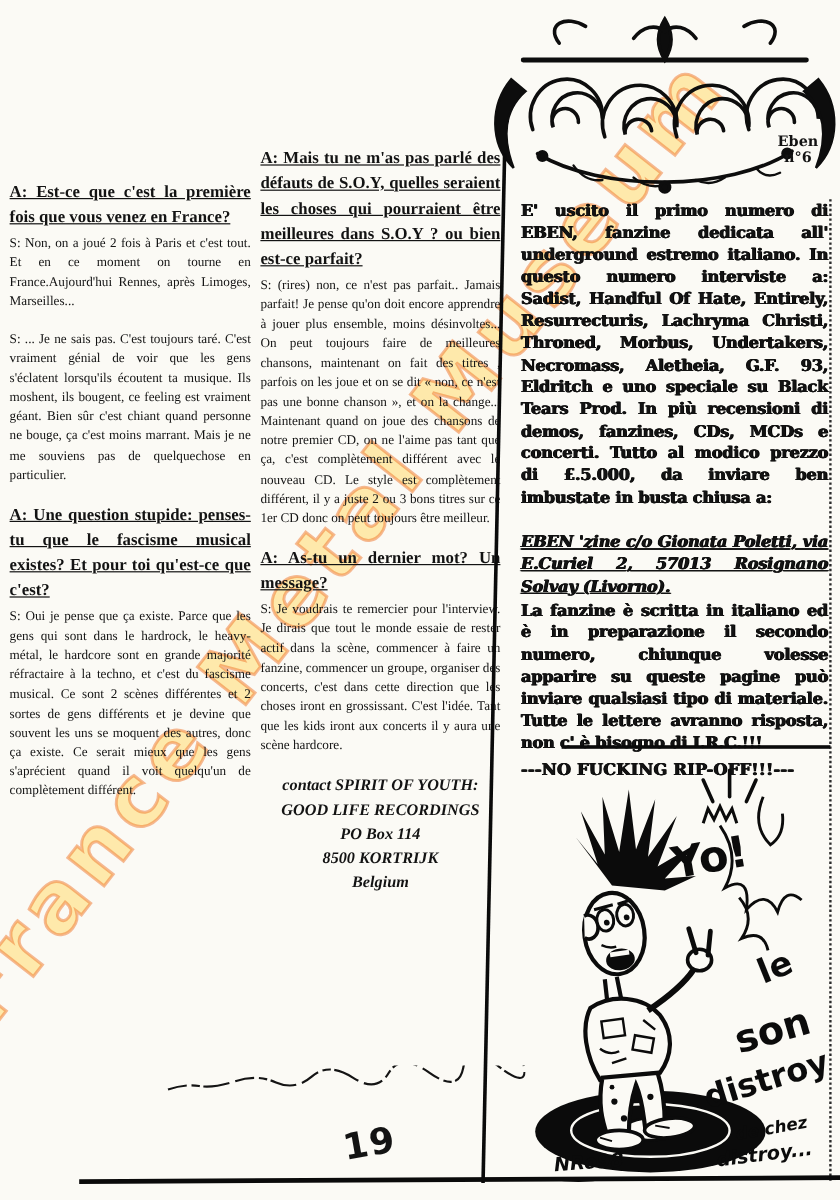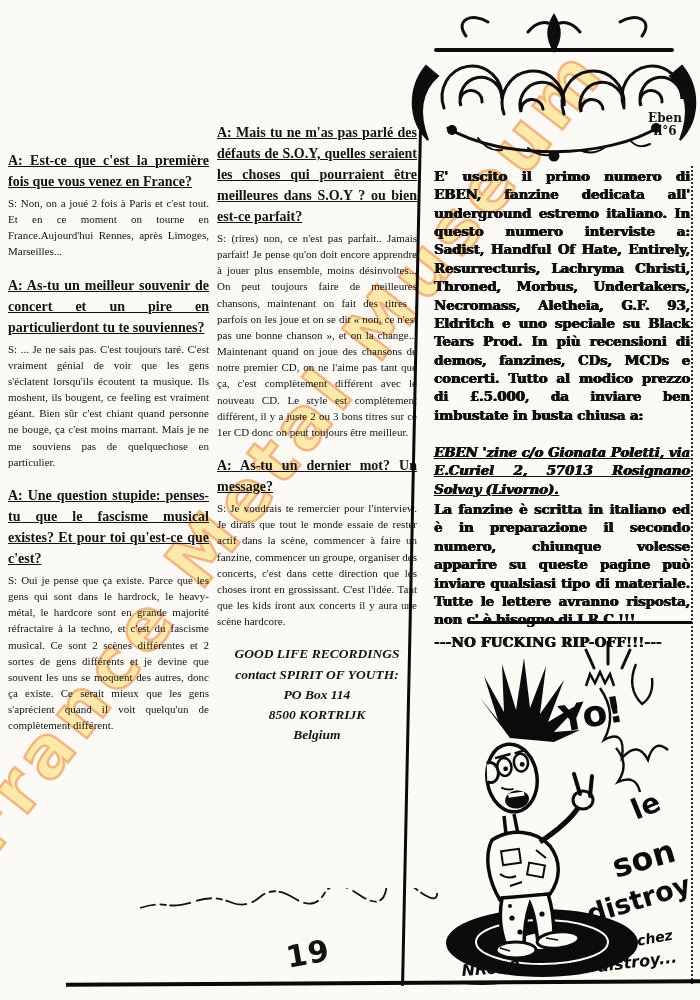--- a/index.html
+++ b/index.html
@@ -55,41 +55,40 @@
 <div id="page">
 
   <div class="watermark">France Metal Museum</div>
 
   <section class="col col-left">
     <div>
       <h3 class="q">A: Est-ce que c'est la première fois que vous venez en France?</h3>
       <p class="a">S: Non, on a joué 2 fois à Paris et c'est tout. Et en ce moment on tourne en France.Aujourd'hui Rennes, après Limoges, Marseilles...</p>
     </div>
     <div>
-      <h3 class="q">A: As-tu un meilleur souvenir de concert et un pire en particulierdont tu te souviennes?</h3>
       <p class="a">S: ... Je ne sais pas. C'est toujours taré. C'est vraiment génial de voir que les gens s'éclatent lorsqu'ils écoutent ta musique. Ils moshent, ils bougent, ce feeling est vraiment géant. Bien sûr c'est chiant quand personne ne bouge, ça c'est moins marrant. Mais je ne me souviens pas de quelquechose en particulier.</p>
     </div>
     <div>
       <h3 class="q">A: Une question stupide: penses-tu que le fascisme musical existes? Et pour toi qu'est-ce que c'est?</h3>
       <p class="a">S: Oui je pense que ça existe. Parce que les gens qui sont dans le hardrock, le heavy-métal, le hardcore sont en grande majorité réfractaire à la techno, et c'est du fascisme musical. Ce sont 2 scènes différentes et 2 sortes de gens différents et je devine que souvent les uns se moquent des autres, donc ça existe. Ce serait mieux que les gens s'aprécient quand il voit quelqu'un de complètement différent.</p>
     </div>
   </section>
 
   <section class="col col-mid">
     <div>
       <h3 class="q">A: Mais tu ne m'as pas parlé des défauts de S.O.Y, quelles seraient les choses qui pourraient être meilleures dans S.O.Y ? ou bien est-ce parfait?</h3>
       <p class="a">S: (rires) non, ce n'est pas parfait.. Jamais parfait! Je pense qu'on doit encore apprendre à jouer plus ensemble, moins désinvoltes... On peut toujours faire de meilleures chansons, maintenant on fait des titres , parfois on les joue et on se dit « non, ce n'est pas une bonne chanson », et on la change... Maintenant quand on joue des chansons de notre premier CD, on ne l'aime pas tant que ça, c'est complètement différent avec le nouveau CD. Le style est complètement différent, il y a juste 2 ou 3 bons titres sur ce 1er CD donc on peut toujours être meilleur.</p>
     </div>
     <div>
       <h3 class="q">A: As-tu un dernier mot? Un message?</h3>
       <p class="a">S: Je voudrais te remercier pour l'interview. Je dirais que tout le monde essaie de rester actif dans la scène, commencer à faire un fanzine, commencer un groupe, organiser des concerts, c'est dans cette direction que les choses iront en grossissant. C'est l'idée. Tant que les kids iront aux concerts il y aura une scène hardcore.</p>
     </div>
     <div class="contact">
+      <div>contact SPIRIT OF YOUTH:</div>
       <div>GOOD LIFE RECORDINGS</div>
-      <div>contact SPIRIT OF YOUTH:</div>
       <div>PO Box 114</div>
       <div>8500 KORTRIJK</div>
       <div>Belgium</div>
     </div>
   </section>
 
   <div class="vrule"></div>
   <div class="rdots"></div>
   <div class="ad-bottom"></div>
   <div class="page-bottom"></div>

